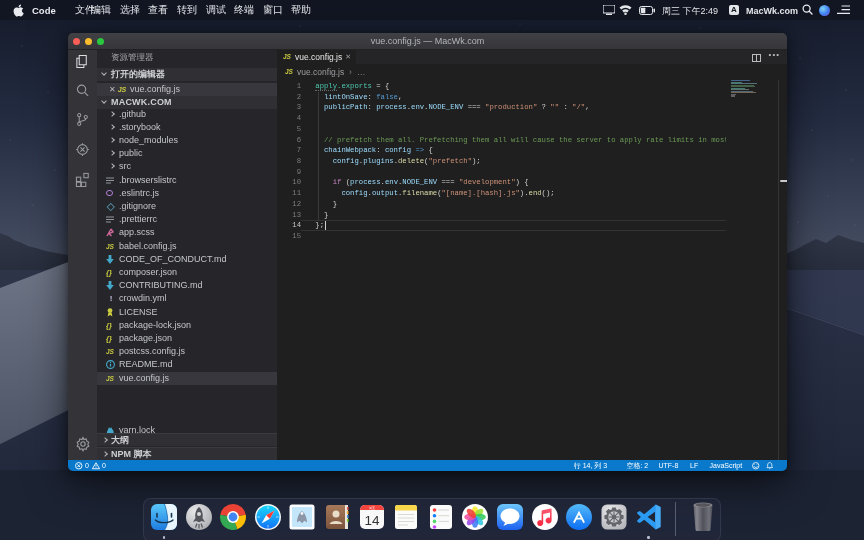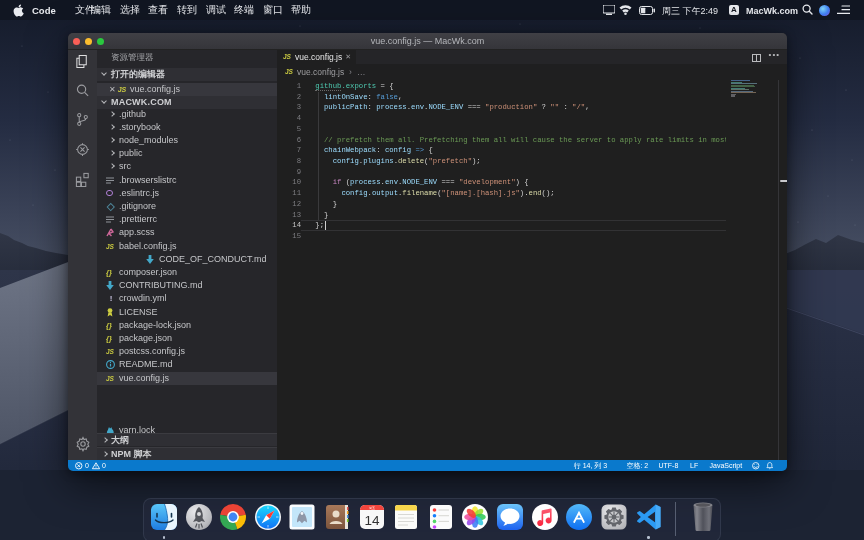--- a/index.html
+++ b/index.html
@@ -266,21 +266,21 @@
   <div class="row" style="top:176.4px;">
             <svg class="tico" width="9" height="9" viewBox="0 0 9 9" style="left:9px;top:2px">
               <path d="M1 8 L5 1 M5 1 L7 4 L3 5.5 L5.5 8" stroke="#cd6799" stroke-width="1.4" fill="none"></path>
             </svg>
             <span class="ftxt">app.scss</span>
           </div>
   <div class="row" style="top:189.6px;">
             <span class="tico jsy" style="left:9px;top:0">JS</span>
             <span class="ftxt">babel.config.js</span>
           </div>
-  <div class="row" style="top:202.8px;margin-left:40px;">
+  <div class="row" style="top:202.8px;">
             <svg class="tico" width="8" height="9" viewBox="0 0 8 9" style="left:9px;top:2px">
               <path d="M2.6 0 h2.8 v4 h2.4 L4 9 L0.2 4 h2.4 Z" fill="#43a8c9"></path>
             </svg>
             <span class="ftxt">CODE_OF_CONDUCT.md</span>
           </div>
   <div class="row" style="top:216.0px;">
             <span class="tico jsy" style="left:9px;top:0;font-size:7.5px">{}</span>
             <span class="ftxt">composer.json</span>
           </div>
   <div class="row" style="top:229.2px;">
@@ -370,21 +370,21 @@
       <div class="ln" style="top:76.0px">8</div>
       <div class="ln" style="top:86.7px">9</div>
       <div class="ln" style="top:97.4px">10</div>
       <div class="ln" style="top:108.1px">11</div>
       <div class="ln" style="top:118.9px">12</div>
       <div class="ln" style="top:129.6px">13</div>
       <div class="ln" style="top:140.3px;color:#c6c6c6">14</div>
       <div class="ln" style="top:151.0px">15</div>
       <div style="position:absolute;left:40.7px;top:11.6px;width:1px;height:129px;background:#3a3a3c"></div>
       <div style="position:absolute;left:24px;top:139.8px;width:480px;height:11.7px;border-top:1px solid #323234;border-bottom:1px solid #323234"></div>
-      <div class="cl" style="top:0.9px"><span class="teal"><span style="border-bottom:1px dotted #6a6a6a">github</span>.exports</span><span class="wh"> = {</span></div>
+      <div class="cl" style="top:0.9px"><span class="teal"><span style="border-bottom:1px dotted #6a6a6a">apply</span>.exports</span><span class="wh"> = {</span></div>
       <div class="cl" style="top:11.6px"><span class="lb">  lintOnSave</span><span class="wh">: </span><span class="kb">false</span><span class="wh">,</span></div>
       <div class="cl" style="top:22.3px"><span class="lb">  publicPath</span><span class="wh">: </span><span class="lb">process</span><span class="wh">.</span><span class="lb">env</span><span class="wh">.</span><span class="lb">NODE_ENV</span><span class="wh"> === </span><span class="str">"production"</span><span class="wh"> ? </span><span class="str">""</span><span class="wh"> : </span><span class="str">"/"</span><span class="wh">,</span></div>
       <div class="cl com" style="top:54.5px">  // prefetch them all. Prefetching them all will cause the server to apply rate limits in most</div>
       <div class="cl" style="top:65.2px"><span class="lb">  chainWebpack</span><span class="wh">: </span><span class="lb">config</span><span class="wh"> </span><span class="kb">=&gt;</span><span class="wh"> {</span></div>
       <div class="cl" style="top:76.0px"><span class="lb">    config</span><span class="wh">.</span><span class="lb">plugins</span><span class="wh">.</span><span class="fn">delete</span><span class="wh">(</span><span class="str">"prefetch"</span><span class="wh">);</span></div>
       <div class="cl" style="top:97.4px"><span class="wh">    </span><span class="pu">if</span><span class="wh"> (</span><span class="lb">process</span><span class="wh">.</span><span class="lb">env</span><span class="wh">.</span><span class="lb">NODE_ENV</span><span class="wh"> === </span><span class="str">"development"</span><span class="wh">) {</span></div>
       <div class="cl" style="top:108.1px"><span class="lb">      config</span><span class="wh">.</span><span class="lb">output</span><span class="wh">.</span><span class="fn">filename</span><span class="wh">(</span><span class="str">"[name].[hash].js"</span><span class="wh">).</span><span class="fn">end</span><span class="wh">();</span></div>
       <div class="cl" style="top:118.9px"><span class="wh">    }</span></div>
       <div class="cl" style="top:129.6px"><span class="wh">  }</span></div>
       <div class="cl" style="top:140.3px"><span class="wh">};</span></div>

